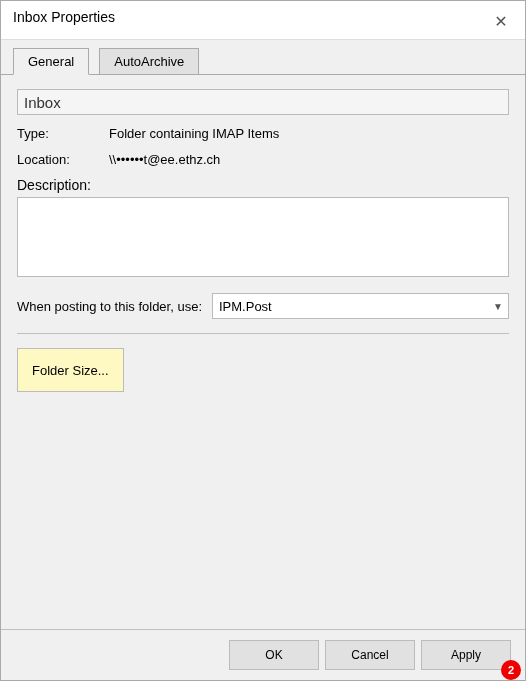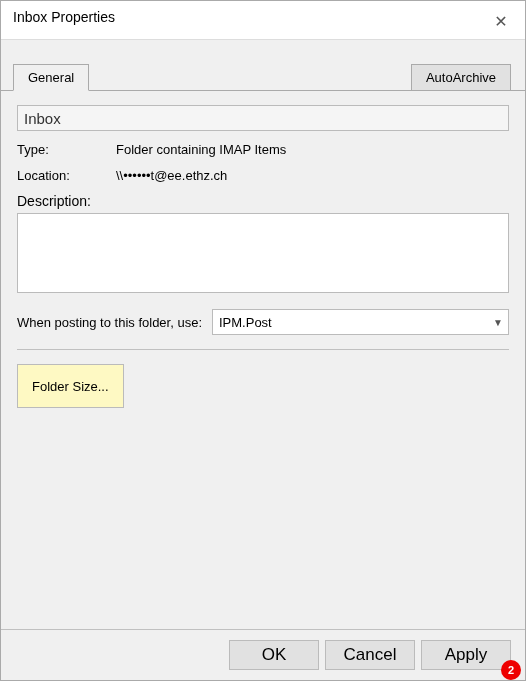--- a/index.html
+++ b/index.html
@@ -47,24 +47,23 @@
       color: #555;
       display: flex;
       align-items: center;
       justify-content: center;
       border-radius: 2px;
     }
 
     .tabs-bar {
       background: #f0f0f0;
       display: flex;
-      padding: 24px 12px 0 12px;
+      padding: 8px 12px 0 12px;
       gap: 8px;
       border-bottom: 1px solid #aaa;
-      justify-content: space-between;
     }
     .tab {
       padding: 5px 14px;
       border: 1px solid #aaa;
       background: #e1e1e1;
       cursor: pointer;
       font-size: 13px;
       margin-right: 2px;
       border-bottom: none;
       position: relative;
@@ -91,21 +90,21 @@
       border: 1px solid #bbb;
       background: #f5f5f5;
       font-size: 15px;
       color: #333;
       height: 26px;
     }
 
     .info-row {
       display: flex;
       align-items: center;
-      gap: 19px;
+      gap: 12px;
     }
     .info-label {
       min-width: 80px;
       color: #000;
       font-size: 13px;
       padding-top: 1px;
     }
     .info-value {
       color: #000;
       font-size: 13px;
@@ -233,21 +232,21 @@
       display: flex;
       justify-content: flex-end;
       gap: 6px;
       align-items: center;
     }
     .dialog-btn {
       min-width: 90px;
       height: 30px;
       border: 1px solid #bbb;
       background: #e1e1e1;
-      font-size: 17px;
+      font-size: 12px;
       cursor: pointer;
       padding: 0 12px;
     }
     .dialog-btn.primary {
       background: #e1e1e1;
     }
     .apply-wrapper {
       position: relative;
       display: inline-flex;
       align-items: center;

